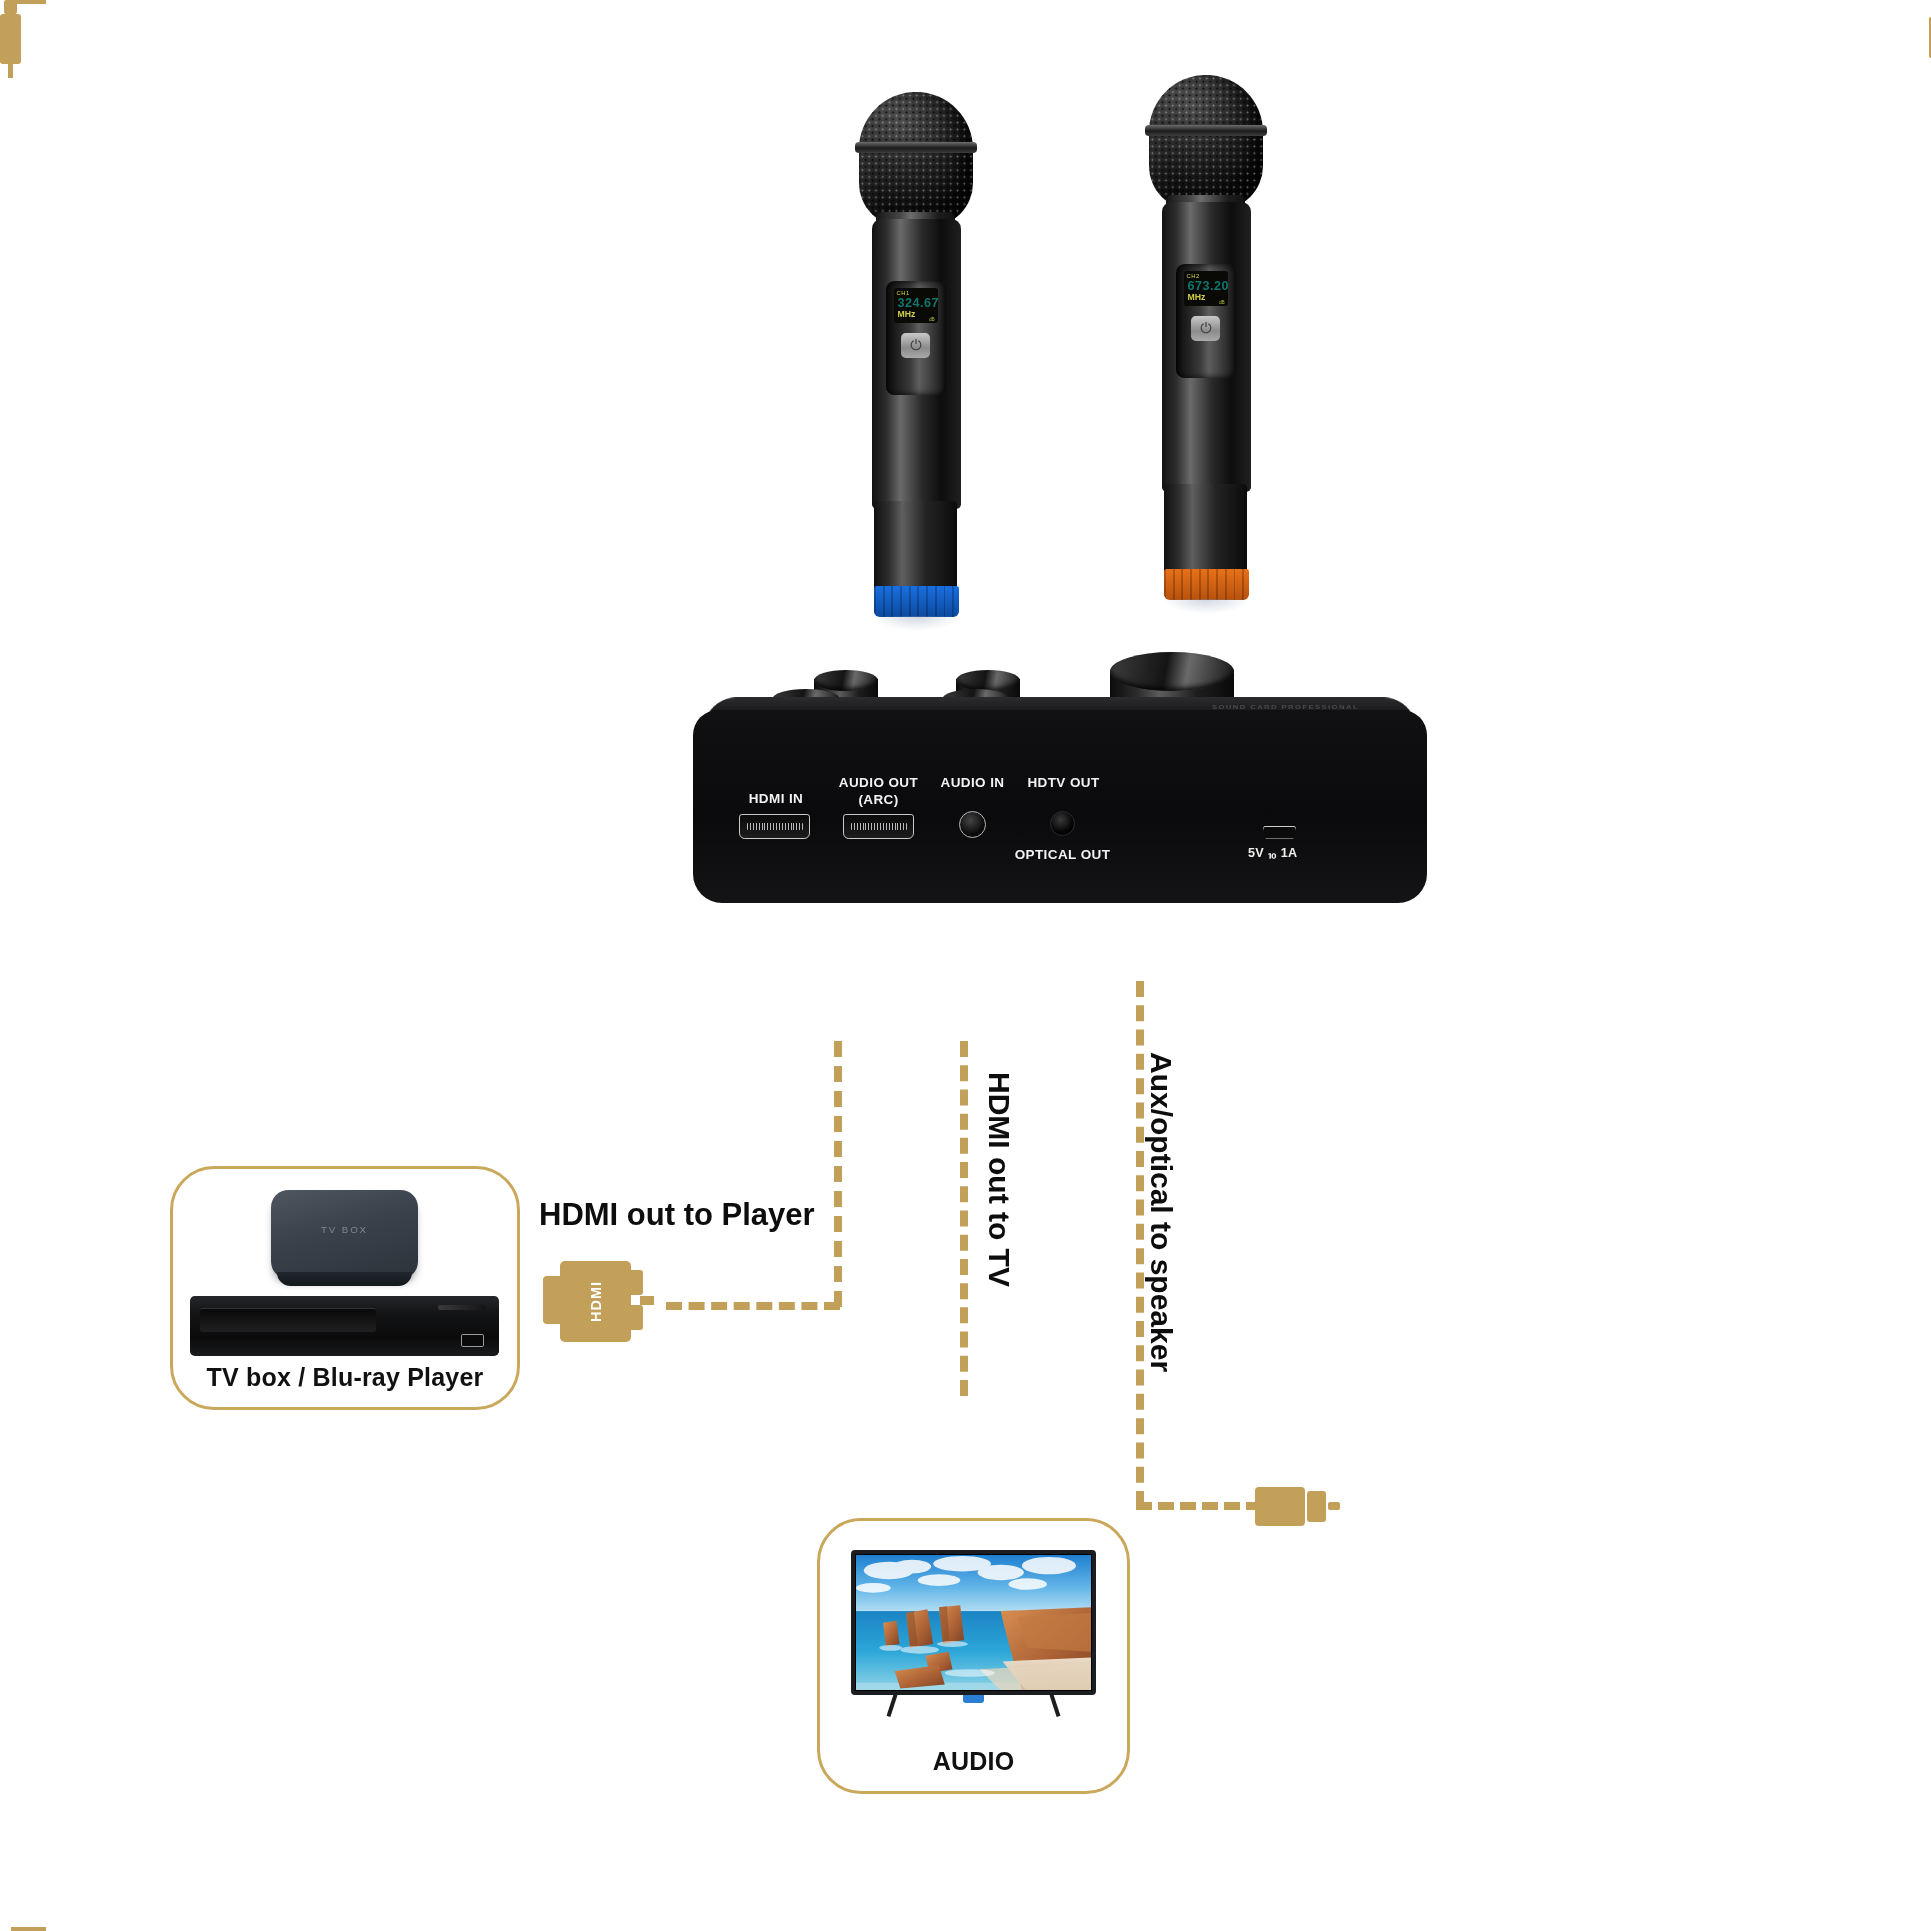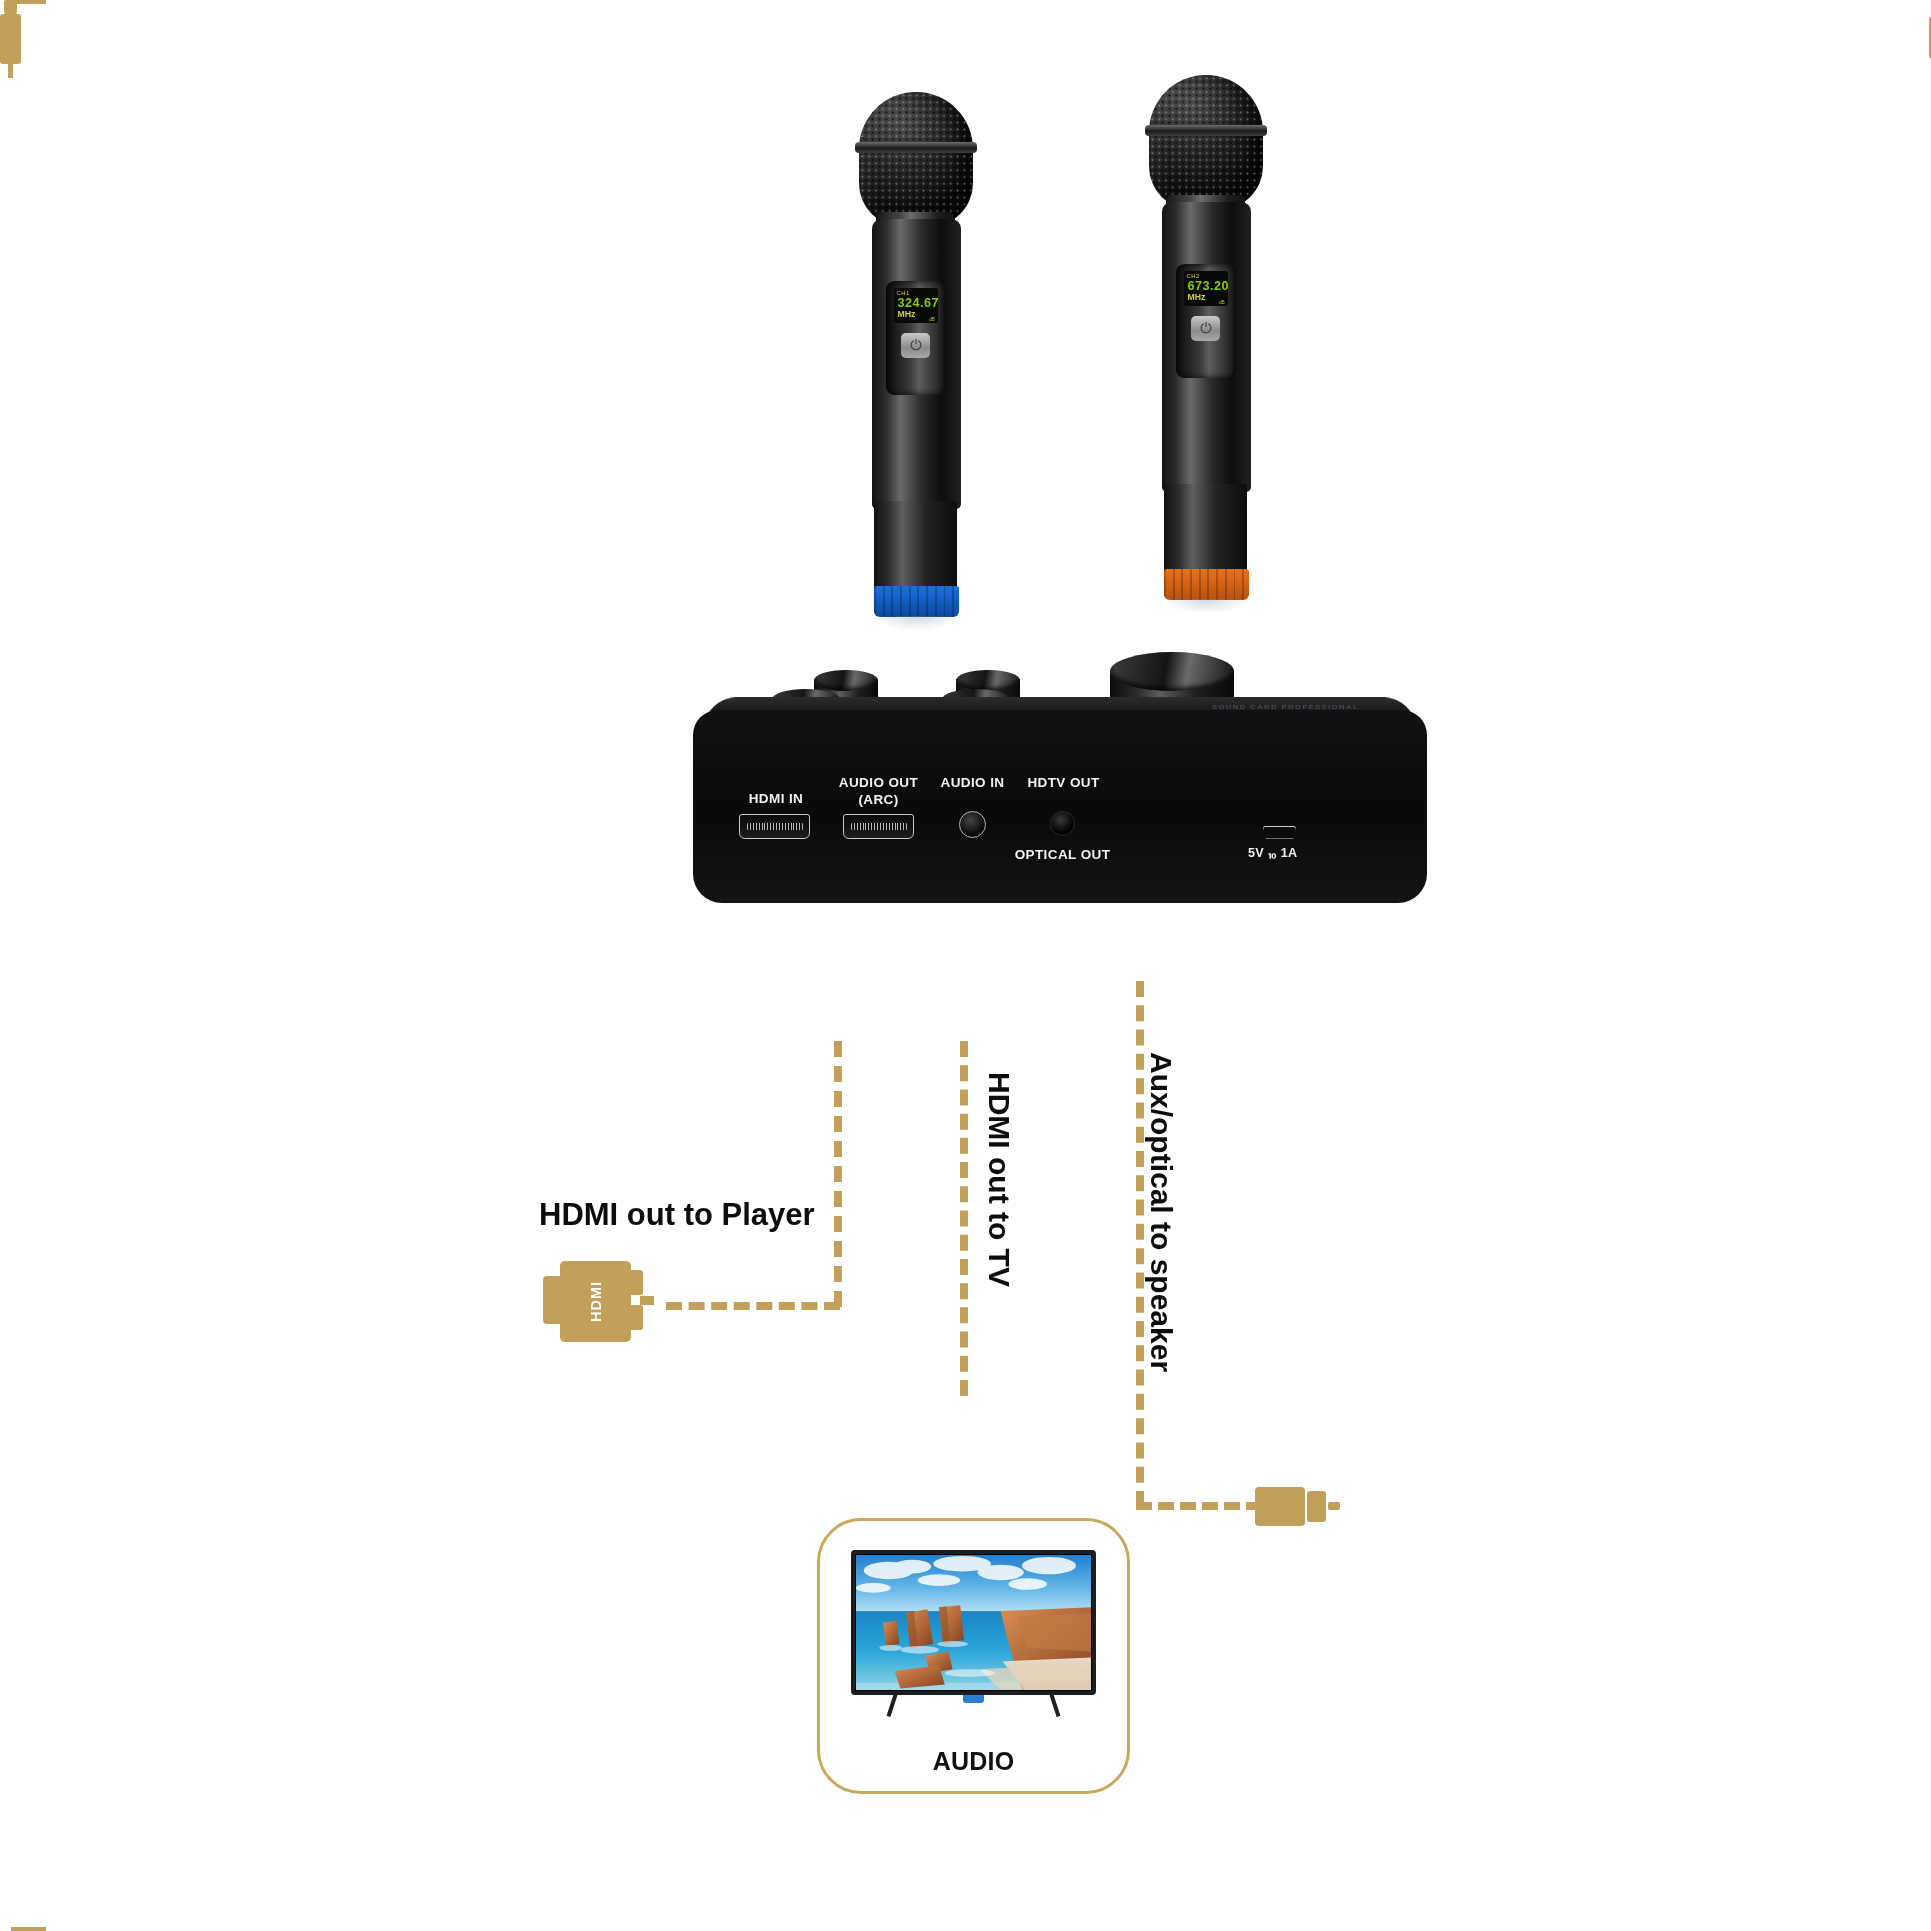--- a/index.html
+++ b/index.html
@@ -47,21 +47,21 @@
     position:absolute;left:27px;top:189px;width:60px;height:114px;
     border-radius:8.7px;
     background:linear-gradient(90deg,#0a0a0a,#3a3a3a 40%,#5e5e5e 55%,#151515);
     box-shadow:inset 0 0 7.7px rgba(0,0,0,.9);
   }
   .mic .lcd{
     position:absolute;left:7.7px;top:6.8px;width:44px;height:35px;
     background:#090a06;border-radius:2.9px;overflow:hidden;
   }
   .mic .lcd .t1{position:absolute;left:2.9px;top:1.9px;font-size:5.8px;color:#d8d84a;letter-spacing:0.5px;}
-  .mic .lcd .t2{position:absolute;left:3.9px;top:8.7px;font-size:12.6px;font-weight:bold;color:#84cc16;letter-spacing:0.5px;}
+  .mic .lcd .t2{position:absolute;left:3.9px;top:8.7px;font-size:12.6px;font-weight:bold;color:#0f766e;letter-spacing:0.5px;}
   .mic .lcd .t3{position:absolute;left:3.9px;top:21px;font-size:8.7px;font-weight:bold;color:#cfcf46;}
   .mic .lcd .t4{position:absolute;right:2.9px;bottom:1px;font-size:4.8px;color:#bdbd40;}
   .mic .pwr{
     position:absolute;left:15.4px;top:52px;width:29px;height:25px;border-radius:4.8px;
     background:linear-gradient(180deg,#c9c9c9,#8b8b8b 60%,#a9a9a9);
     display:flex;align-items:center;justify-content:center;
     font-size:14.5px;color:#3b3b3b;
   }
   .mic .lower{
     position:absolute;left:15.4px;top:409px;width:83px;height:93px;
@@ -396,20 +396,32 @@
   <div class="dash-v" style="left:1136px;top:981px;height:526px;"></div>
   <div class="dash-h" style="left:1136px;top:1502px;width:126px;"></div>
   <div class="cable-label rot" style="left:1178px;top:1052px;font-size:30px;">Aux/optical to speaker</div>
 
   <div class="plug-h" style="position:absolute;left:1255px;top:1487px;">
     <div class="b1"></div>
     <div class="b2"></div>
     <div class="b3"></div>
   </div>
 
+  <div class="card" style="left:170px;top:1166px;width:344px;height:238px;">
+    <div class="tvbox" style="left:98px;top:21px;">
+      <div class="txt">TV BOX</div>
+      <div class="lip"></div>
+    </div>
+    <div class="bluray" style="left:17.4px;top:127px;width:309px;">
+      <div class="tray"></div>
+      <div class="leds"></div>
+      <div class="usb"></div>
+    </div>
+    <div class="caption">TV box / Blu-ray Player</div>
+  </div>
 
   <div class="card" style="left:817px;top:1518px;width:307px;height:270px;">
     <div class="tv" style="left:31px;top:29px;width:245px;height:145px;">
       <div class="bezel"></div>
       <div class="screen">
         <svg width="100%" height="100%" viewBox="0 0 244 140" preserveAspectRatio="none">
           <defs>
             <linearGradient id="sky" x1="0" y1="0" x2="0" y2="1">
               <stop offset="0%" stop-color="#1f7fd0"></stop>
                 <stop offset="55%" stop-color="#63b6e8"></stop>

